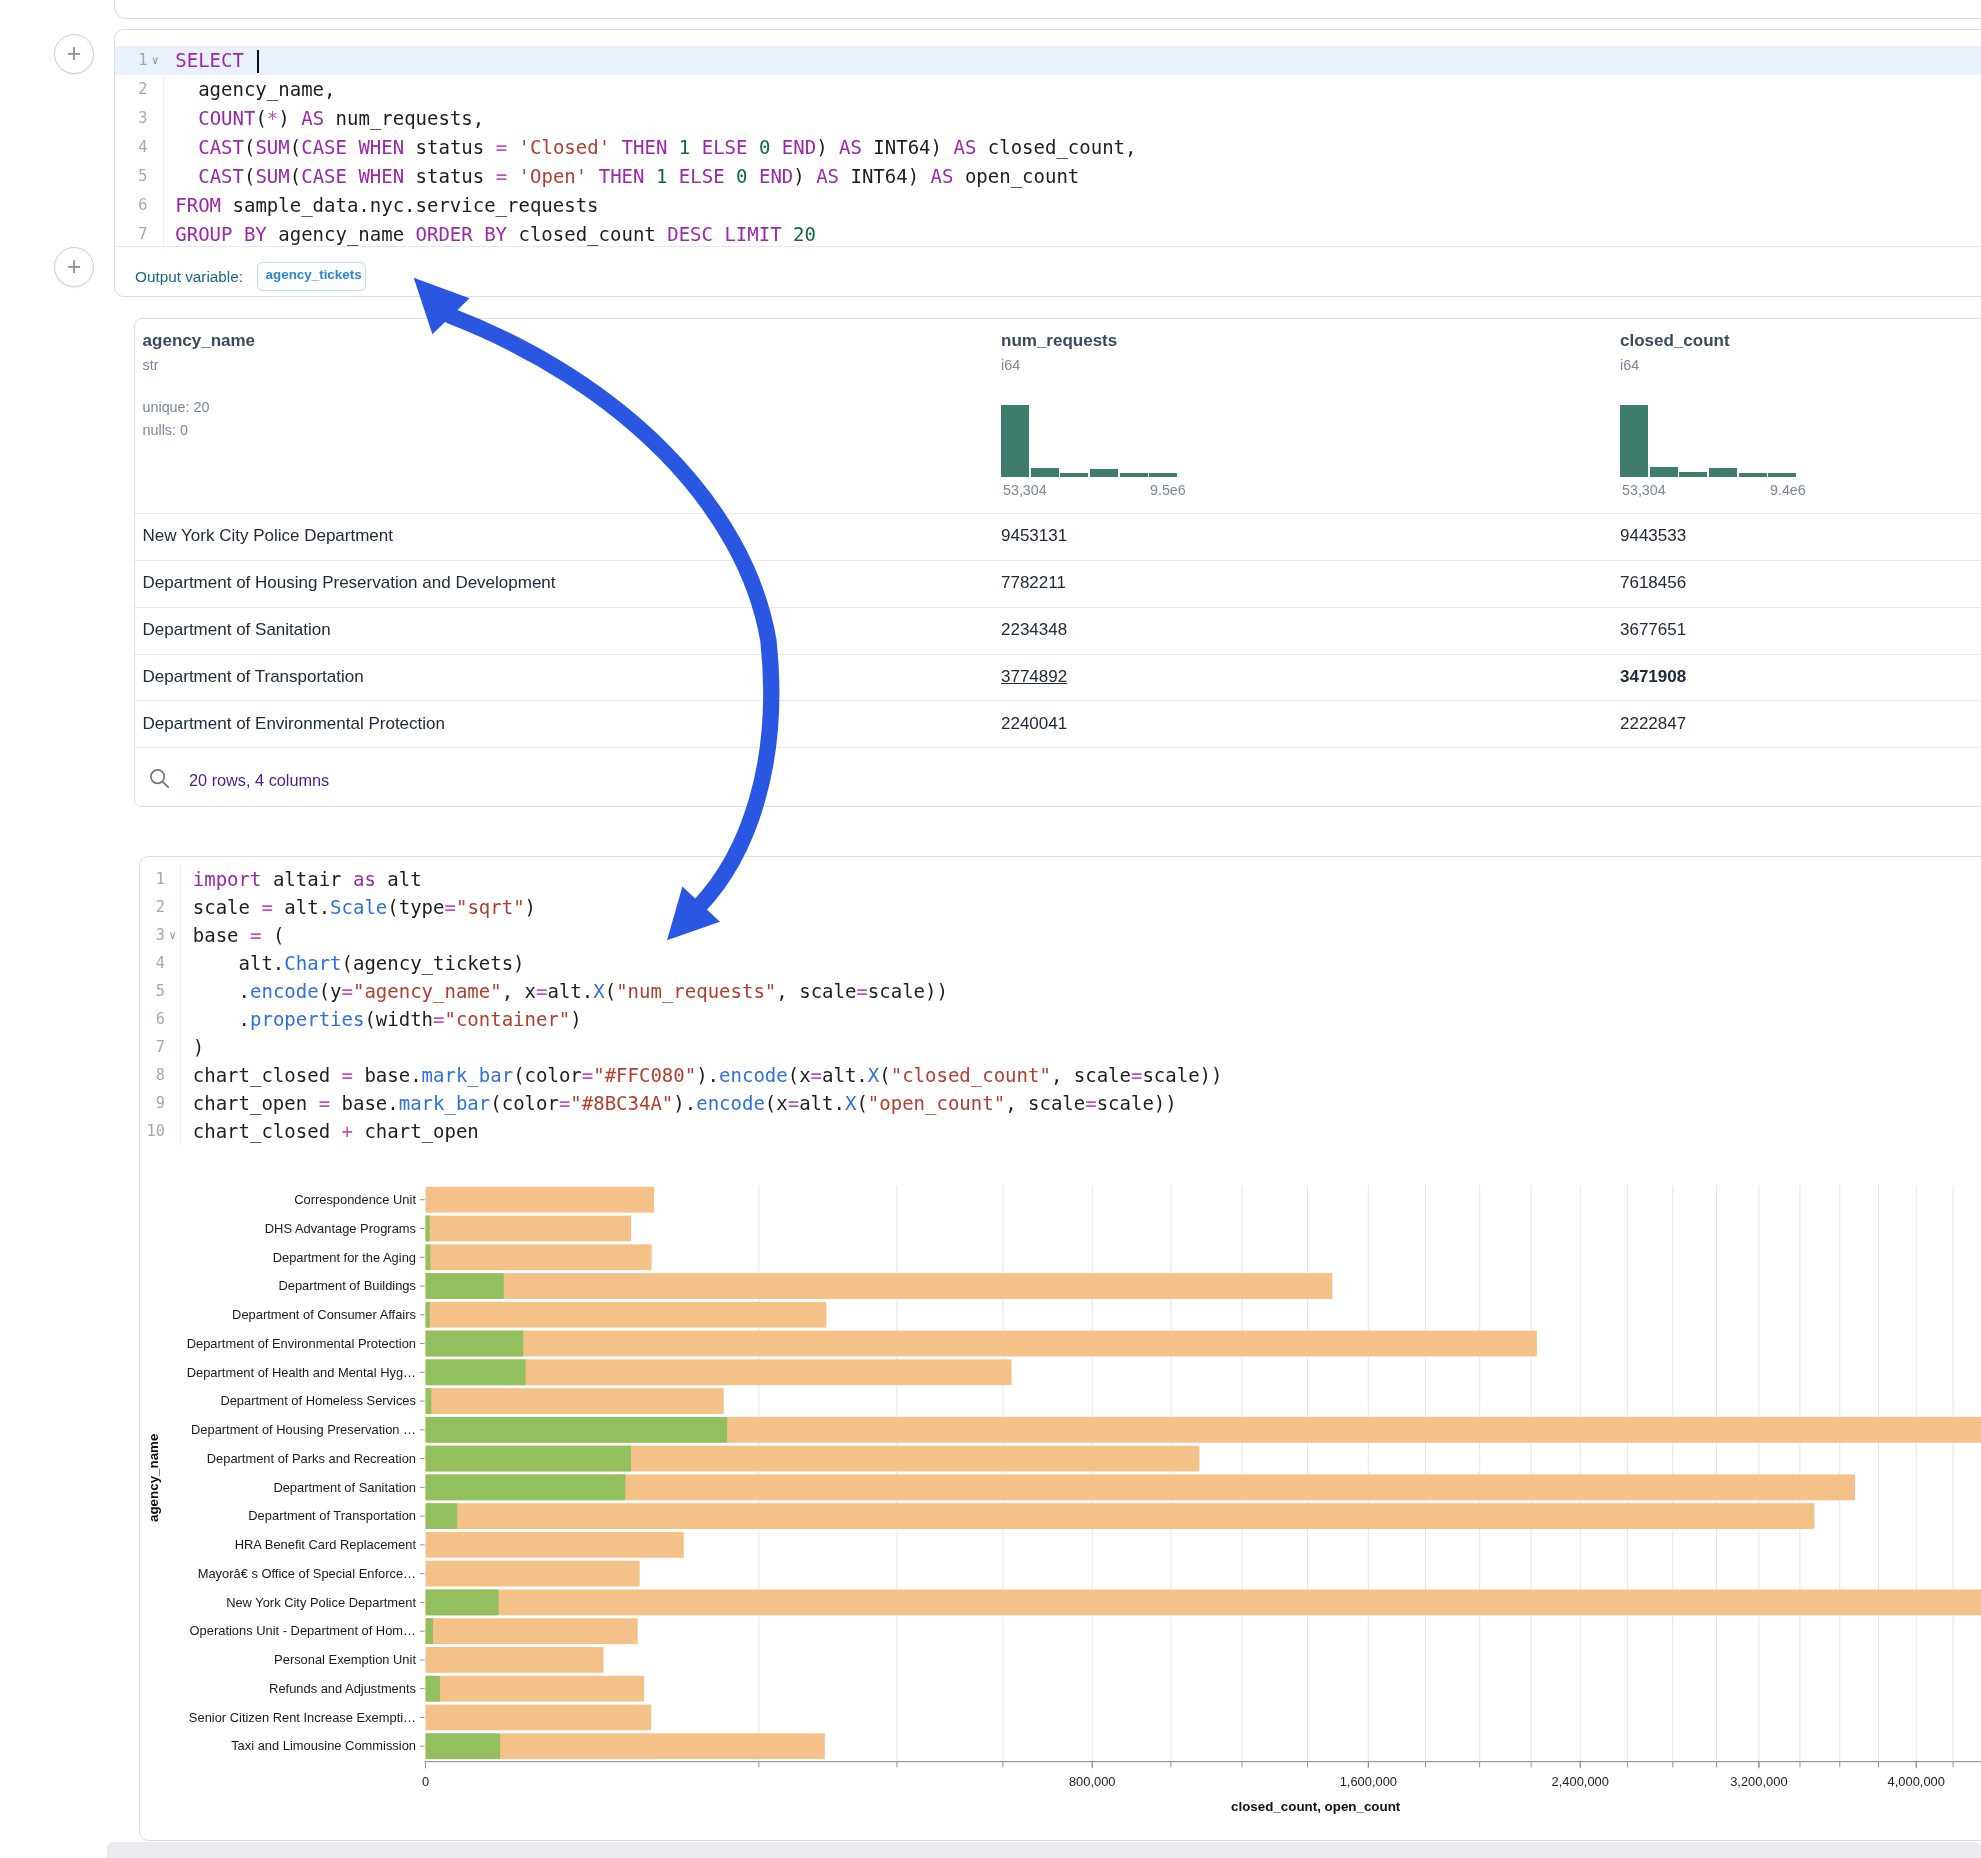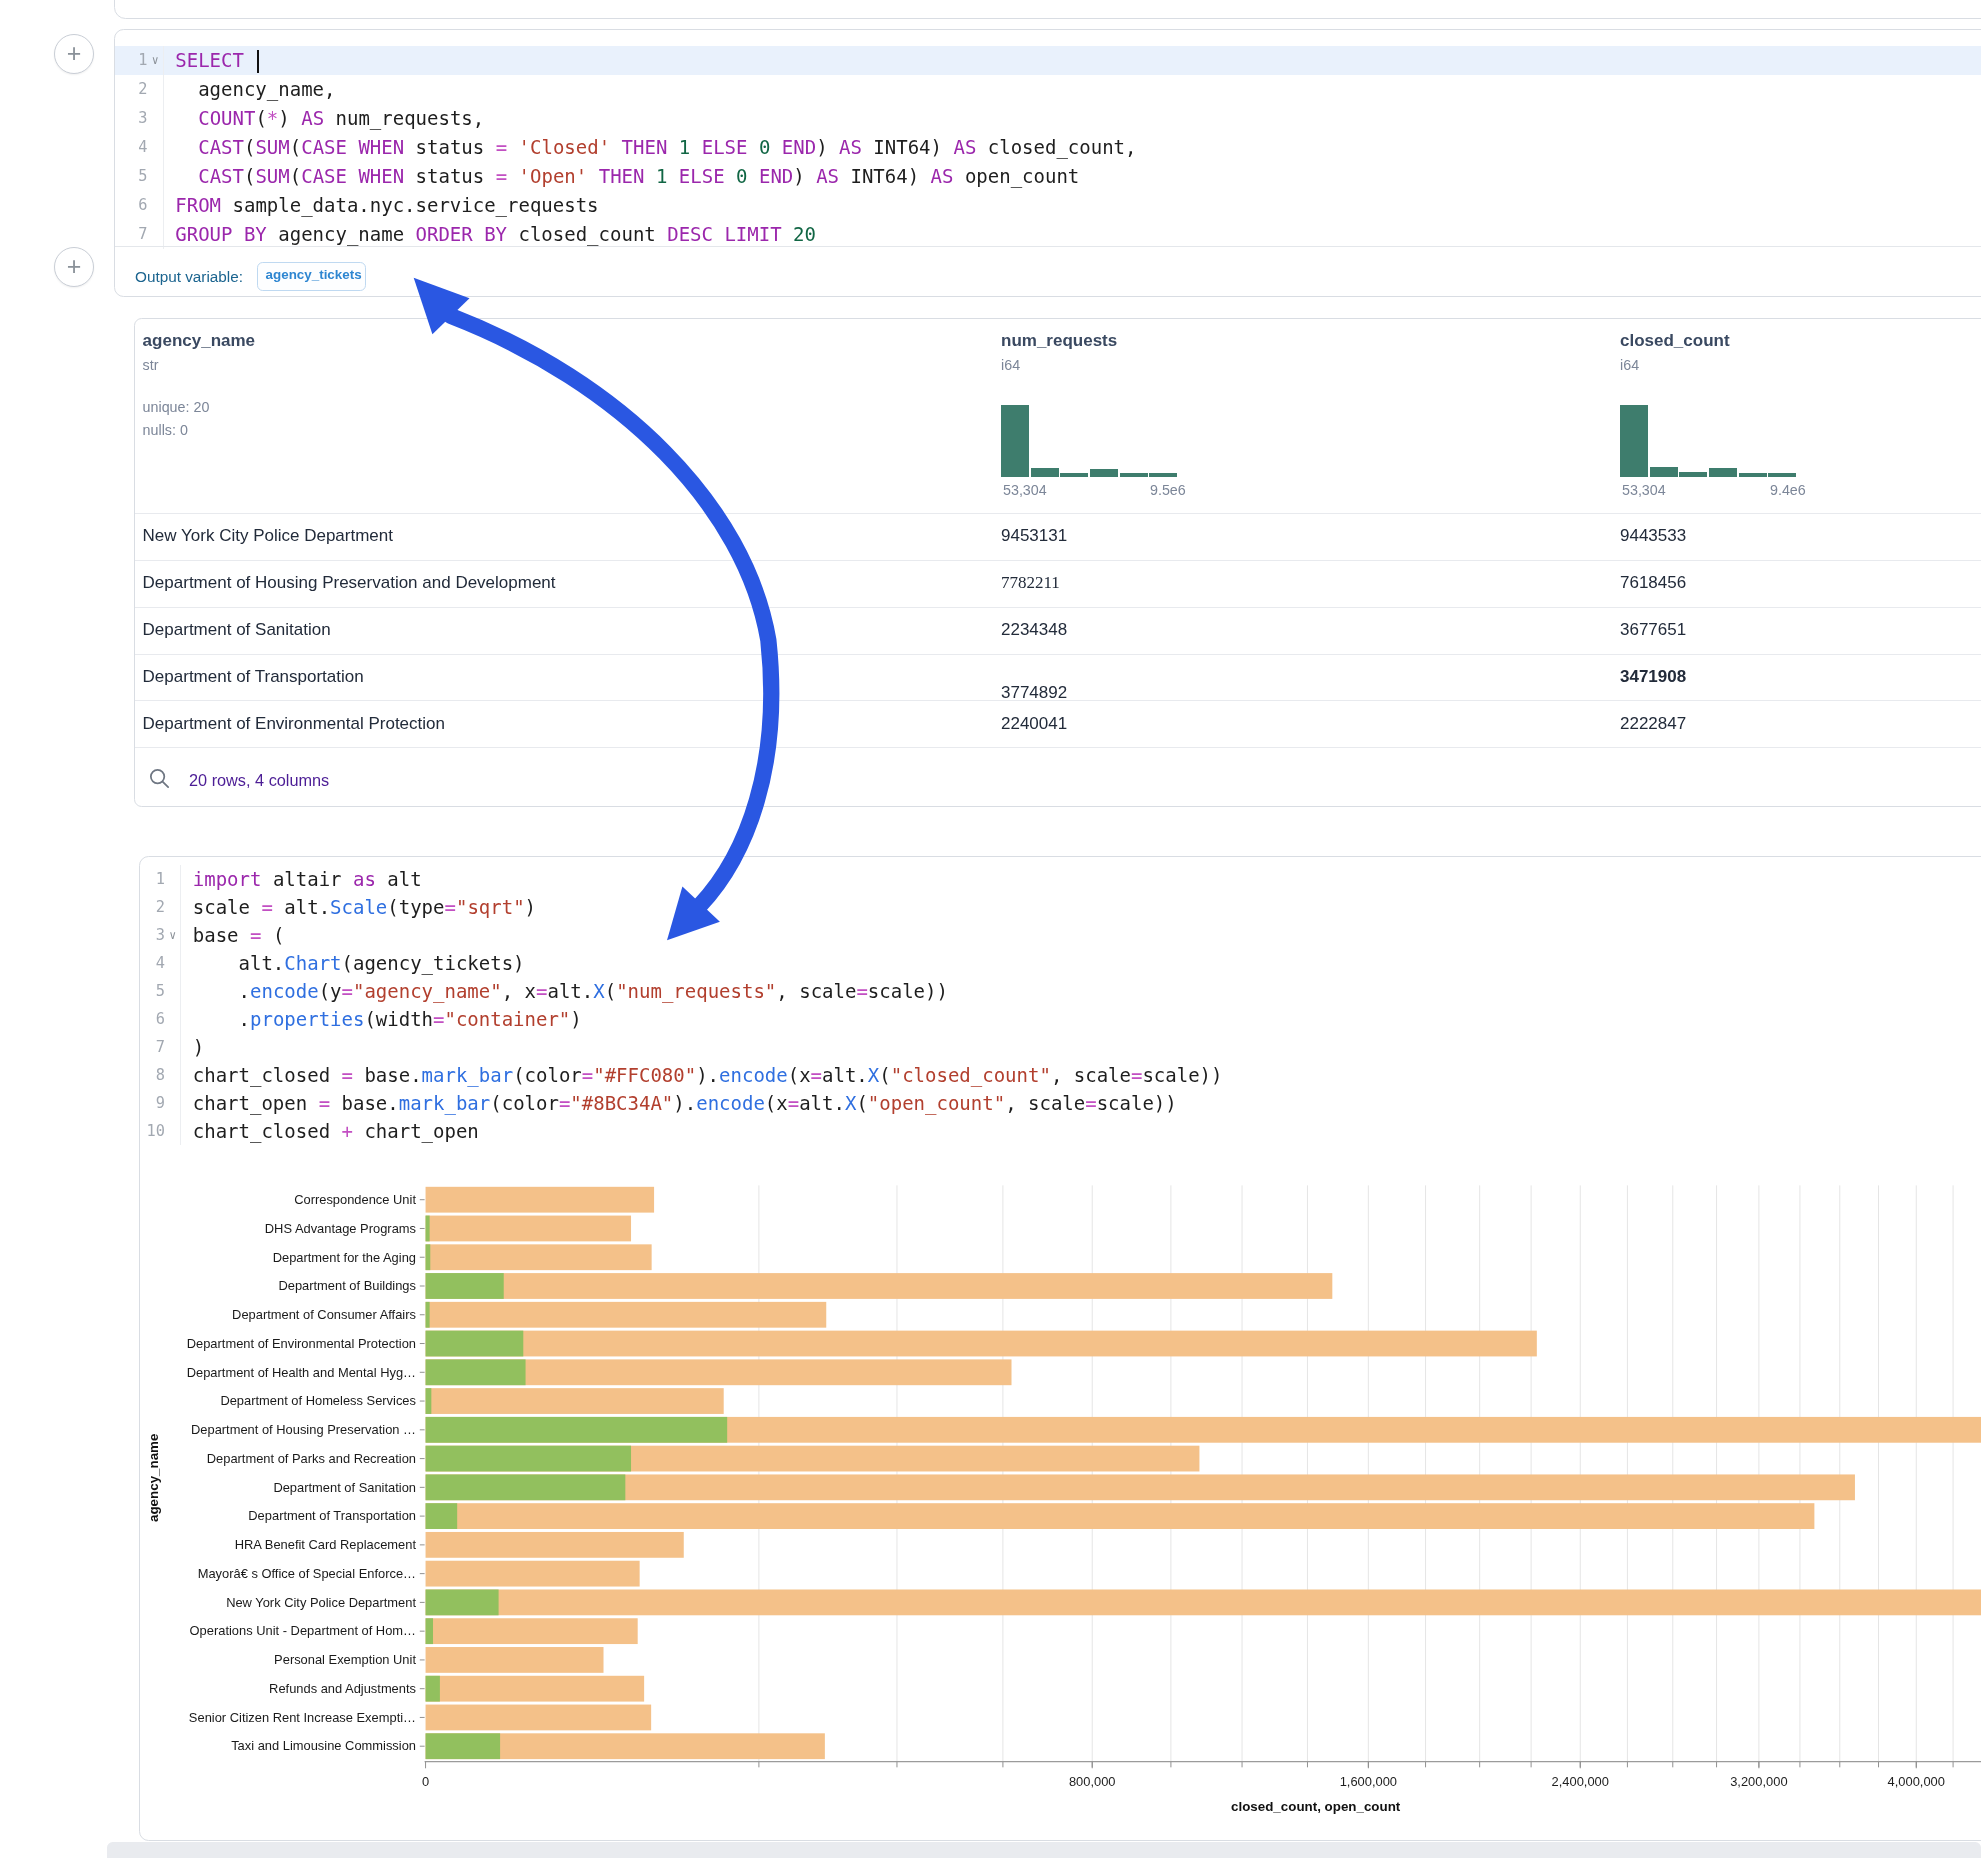--- a/index.html
+++ b/index.html
@@ -94,27 +94,27 @@
       <div class="rowsep" style="top: 194px;"></div>
       <div class="rowsep" style="top: 241px;"></div>
       <div class="rowsep" style="top: 288px;"></div>
       <div class="rowsep" style="top: 335px;"></div>
       <div class="rowsep" style="top: 381px;"></div>
       <div class="rowsep" style="top: 428px;"></div>
       <div class="row-cell" style="left: 7.6px; top: 207px;">New York City Police Department</div>
       <div class="row-cell" style="left: 866px; top: 207px;">9453131</div>
       <div class="row-cell" style="left: 1485px; top: 207px;">9443533</div>
       <div class="row-cell" style="left: 7.6px; top: 254px;">Department of Housing Preservation and Development</div>
-      <div class="row-cell" style="left: 866px; top: 254px; font-family: Liberation Serif, serif;">7782211</div>
+      <div class="row-cell" style="left: 866px; top: 254px;">7782211</div>
       <div class="row-cell" style="left: 1485px; top: 254px; text-align: center;">7618456</div>
       <div class="row-cell" style="left: 7.6px; top: 301px;">Department of Sanitation</div>
       <div class="row-cell" style="left: 866px; top: 301px;">2234348</div>
       <div class="row-cell" style="left: 1485px; top: 301px;">3677651</div>
       <div class="row-cell" style="left: 7.6px; top: 348px;">Department of Transportation</div>
-      <div class="row-cell" style="left: 866px; top: 364px;">3774892</div>
+      <div class="row-cell" style="left: 866px; top: 348px; text-decoration: underline;">3774892</div>
       <div class="row-cell" style="left: 1485px; top: 348px; font-weight: bold;">3471908</div>
       <div class="row-cell" style="left: 7.6px; top: 395px;">Department of Environmental Protection</div>
       <div class="row-cell" style="left: 866px; top: 395px;">2240041</div>
       <div class="row-cell" style="left: 1485px; top: 395px;">2222847</div>
     </div>
 
   <svg class="abs" style="left:11.5px;top:447px" width="25" height="25" viewBox="0 0 26 26">
     <circle cx="11" cy="11" r="7" fill="none" stroke="#6E7682" stroke-width="1.8"></circle>
     <line x1="16.2" y1="16.2" x2="22" y2="22" stroke="#6E7682" stroke-width="1.8" stroke-linecap="round"></line>
   </svg>

